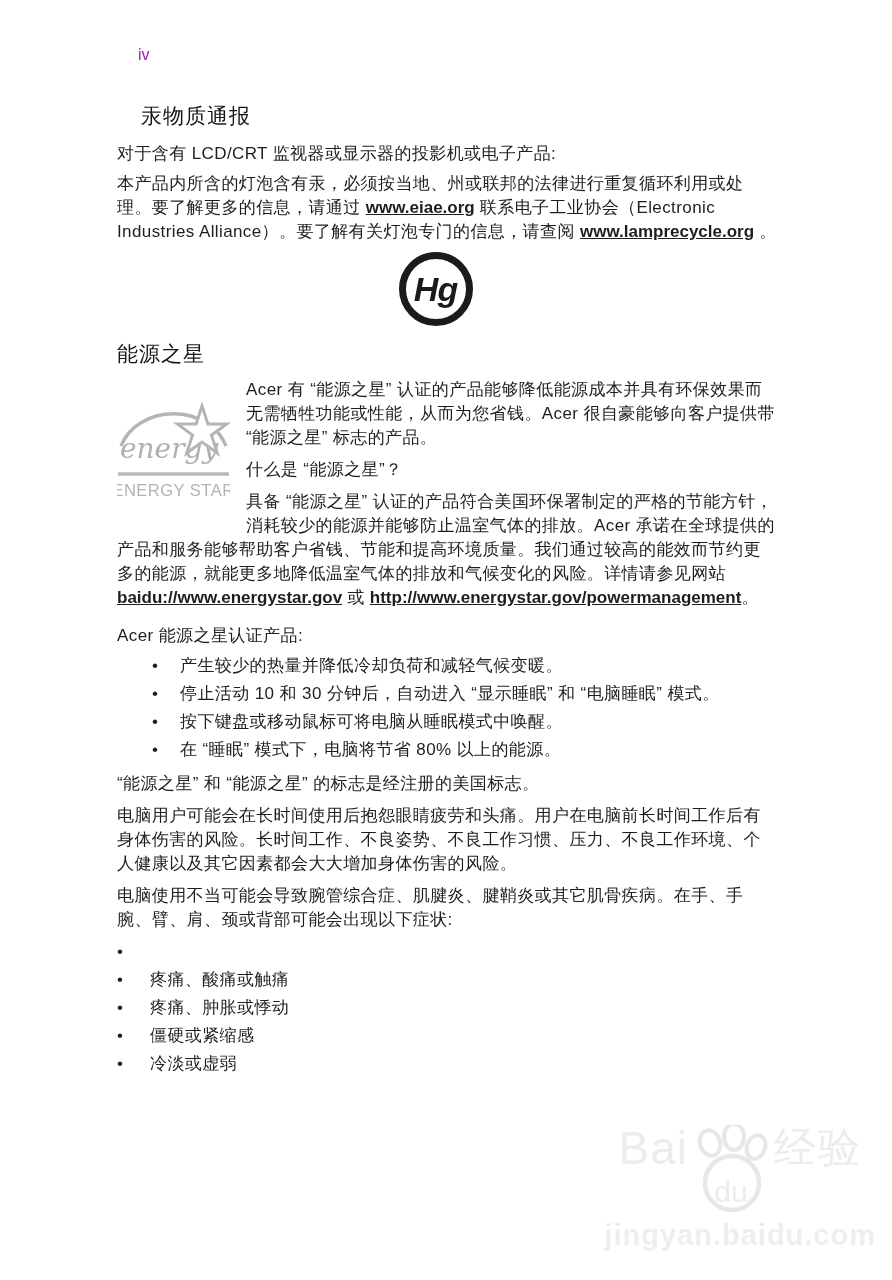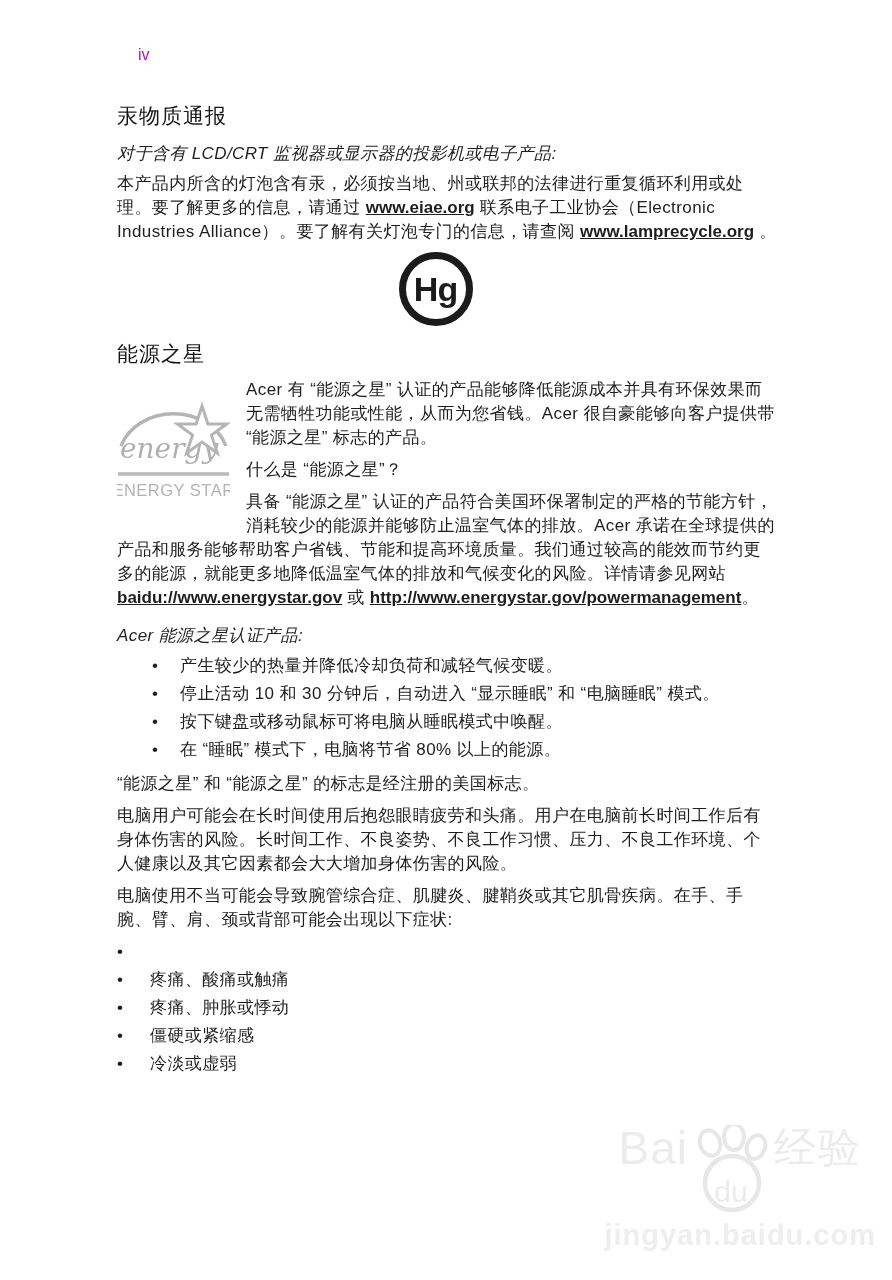--- a/index.html
+++ b/index.html
@@ -6,30 +6,30 @@
   body{
     width:892px;height:1280px;background:#ffffff;
     font-family:"Liberation Sans","DejaVu Sans",sans-serif;
     color:#1e1e1e;position:relative;overflow:hidden;
   }
   .page{position:relative;width:892px;height:1280px;background:#fff;}
   .pagenum{position:absolute;left:138px;top:46px;font-size:16px;color:#a21caf;}
   .content{position:absolute;left:117px;top:0;width:661px;}
 
   h2.sec{font-size:21px;font-weight:normal;letter-spacing:1px;margin:0 0 12px 0;line-height:28px;color:#161616;}
-  #mercury-heading{margin-top:102px;}
+  #mercury-heading{margin-top:102px;margin-left:24px;}
   #energystar-heading{margin-bottom:10px;}
   h1.big{font-size:28px;font-weight:bold;letter-spacing:1px;margin:24px 0 14px 0;line-height:36px;color:#111;}
 
   p.body{font-size:17px;line-height:24px;margin:0 0 8px 0;letter-spacing:0.4px;color:#1e1e1e;}
-  p.tight{margin-bottom:6px;font-style:italic;}
+  p.tight{margin-bottom:6px;}
   .lnk{font-weight:bold;text-decoration:underline;letter-spacing:0;}
 
   
-  .hg-wrap{display:flex;justify-content:center;margin:8px 0 14px 0;transform:translateX(-12px);}
+  .hg-wrap{display:flex;justify-content:center;margin:8px 0 14px 0;transform:translateX(-12px);font-style:italic;}
   .hg{width:60px;height:60px;border:7px solid #1b1b1b;border-radius:50%;
       display:flex;align-items:center;justify-content:center;
       font-size:34px;font-weight:bold;color:#1b1b1b;letter-spacing:-1px;}
 
   
   .es-flow{margin-bottom:6px;}
   .es-flow::after{content:"";display:block;clear:both;}
   .es-logo{float:left;width:113px;height:158px;margin-right:16px;padding-top:6px;box-sizing:border-box;}
 
   

